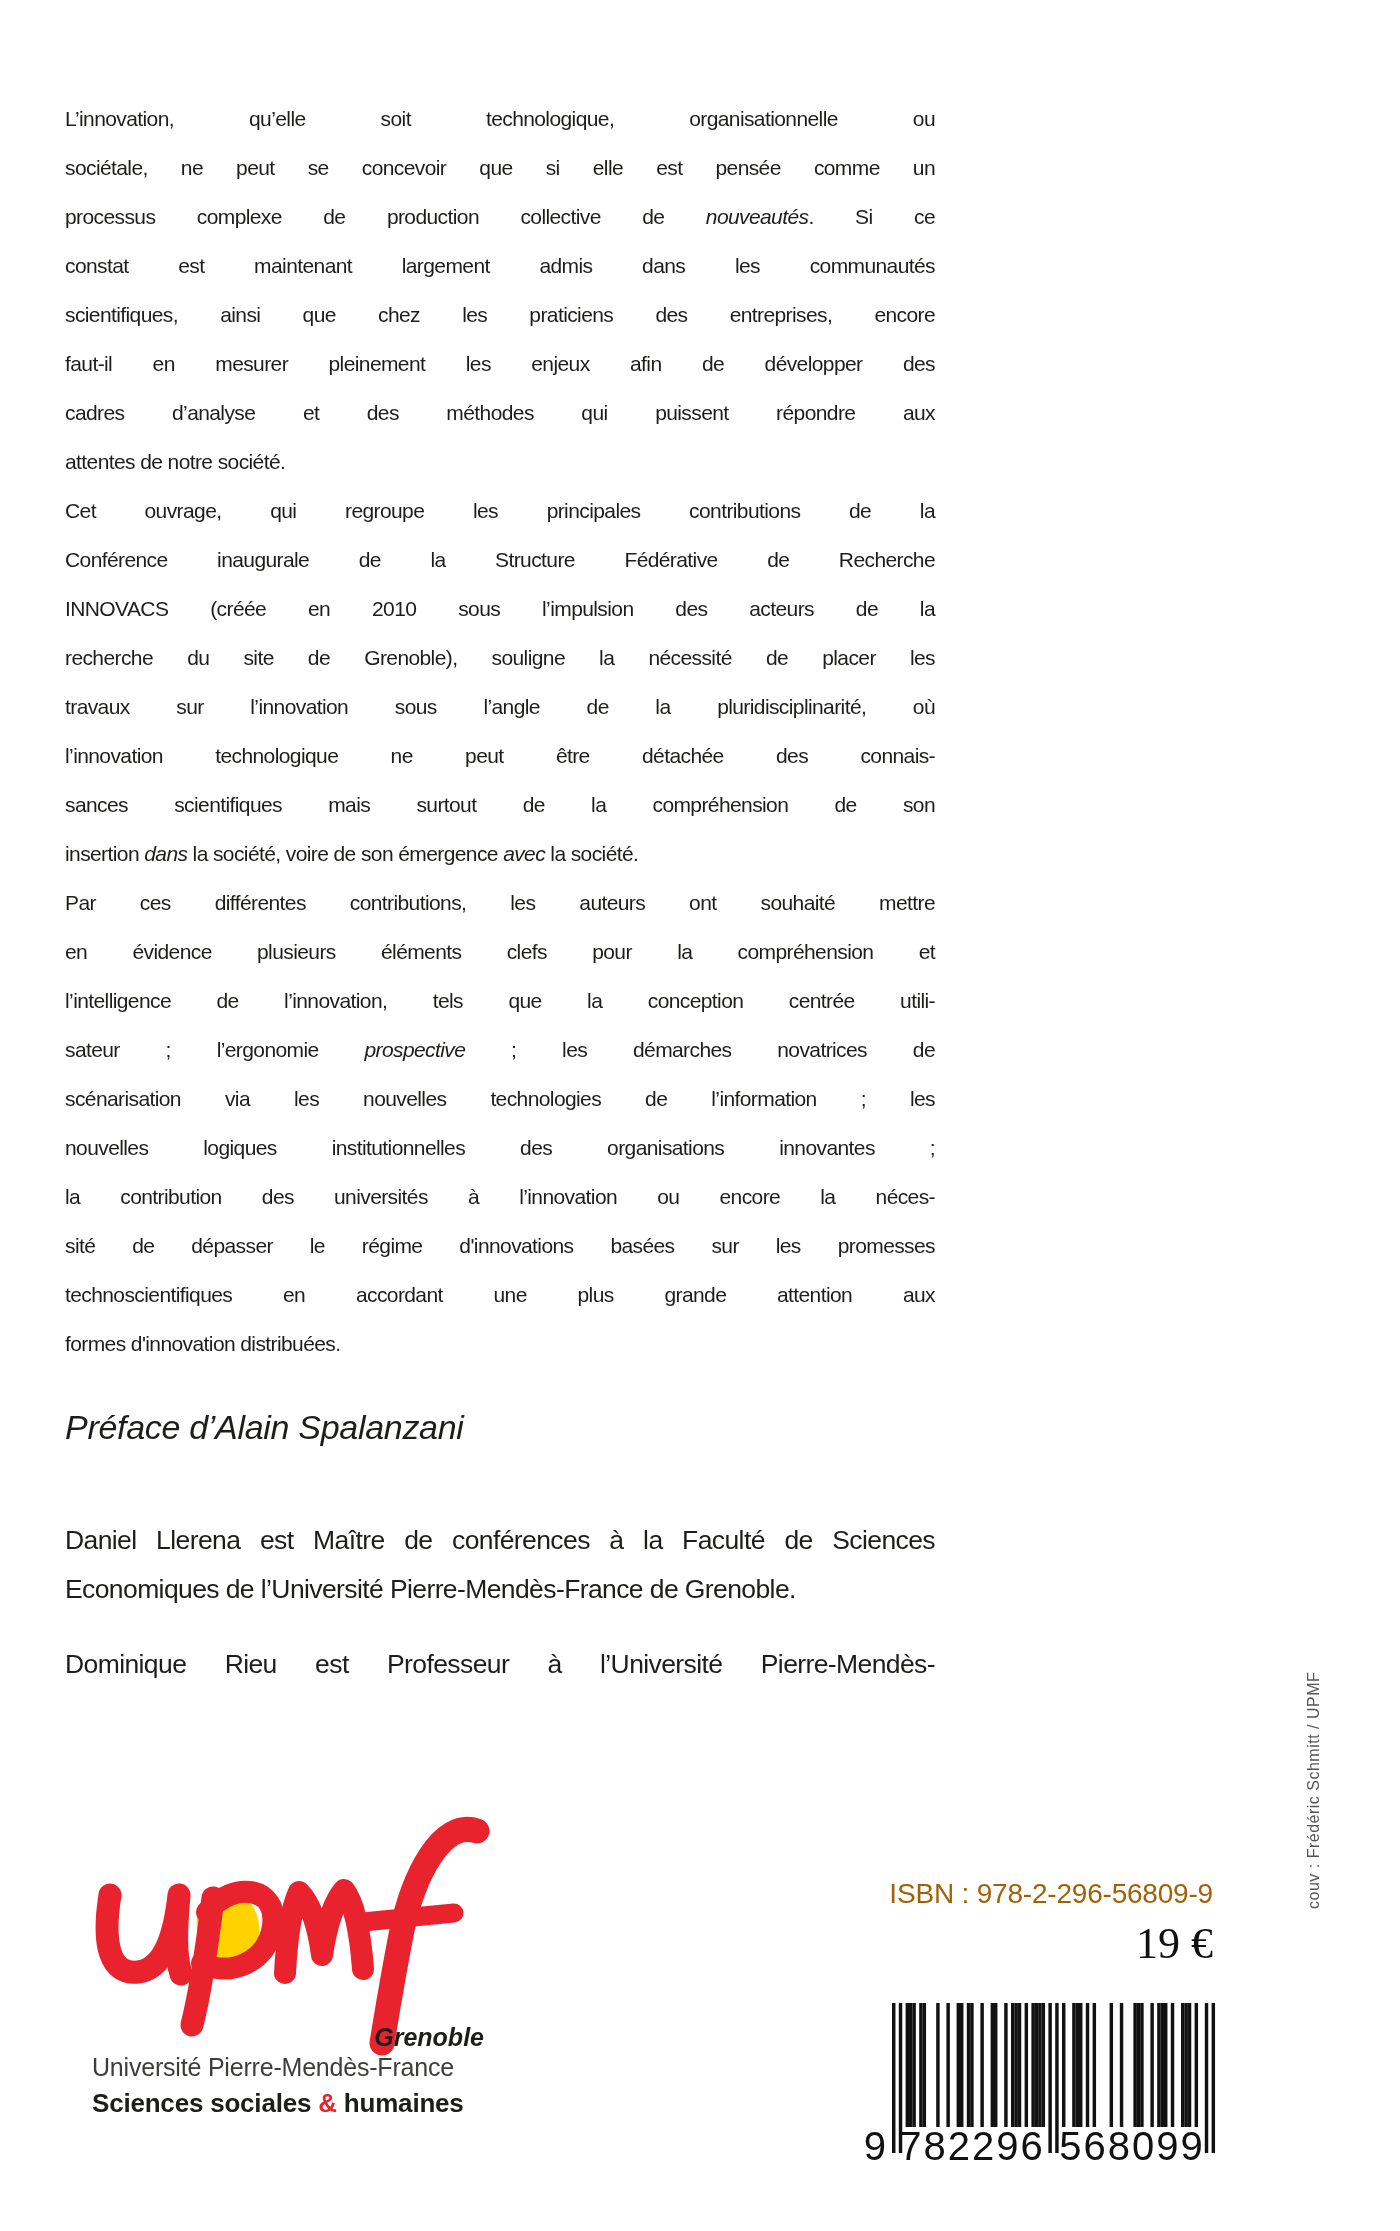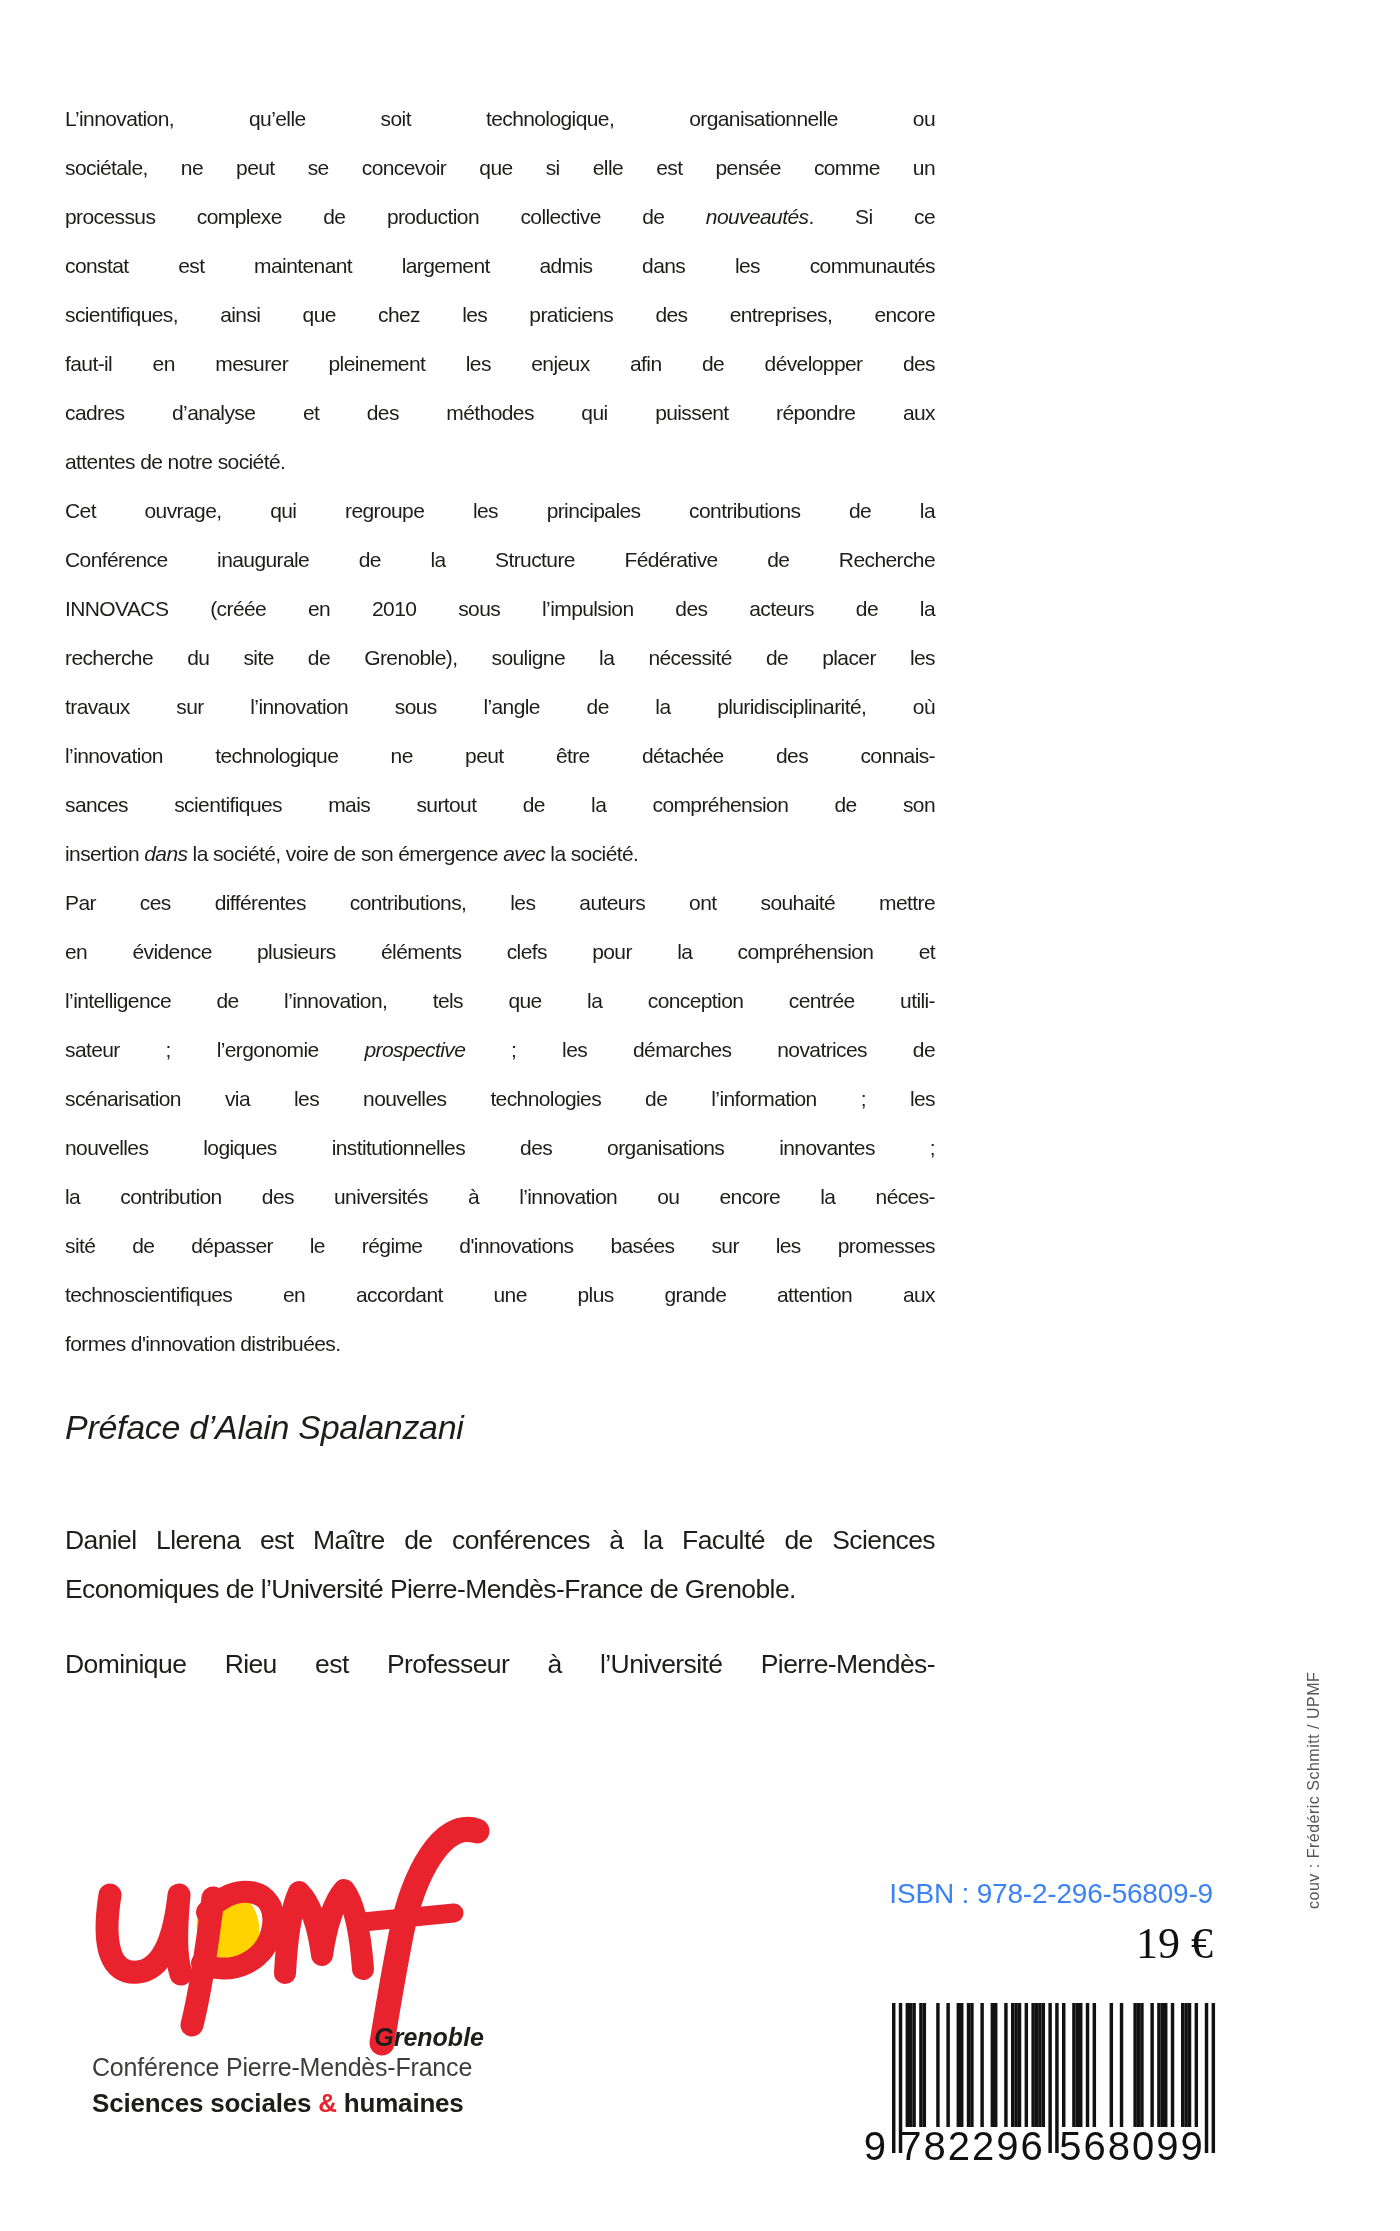--- a/index.html
+++ b/index.html
@@ -19,21 +19,21 @@
   #preface{left:65px;top:1408px;width:870px;font-size:34px;font-style:italic;letter-spacing:-0.3px;}
   .bio{left:65px;width:870px;font-size:26.5px;line-height:49px;letter-spacing:-0.6px;}
   #author1{top:1516px;}
   #author2{top:1640px;}
   
   #logo{left:80px;top:1795px;}
   #univline{left:92px;top:2053px;width:420px;font-size:25px;color:#3d3d3b;letter-spacing:-0.2px;}
   #sciline{left:92px;top:2088px;width:420px;font-size:26px;font-weight:bold;color:#1d1d1b;letter-spacing:-0.2px;}
   #sciline .amp{color:#e8232e;}
   
-  #isbn{left:813px;top:1878px;width:400px;text-align:right;font-size:28px;color:#3b82f6;letter-spacing:-0.2px;}
+  #isbn{left:813px;top:1878px;width:400px;text-align:right;font-size:28px;color:#a16207;letter-spacing:-0.2px;}
   #price{left:813px;top:1918px;width:400px;text-align:right;font-size:44px;font-family:"Liberation Serif",serif;color:#111;}
   #barcode{left:858px;top:2000px;}
   #barcode text{font-family:"Liberation Sans",sans-serif;font-size:40px;letter-spacing:2px;fill:#111;}
   
   #credit{left:1210px;top:1792px;width:212px;height:22px;text-align:center;
     font-size:16px;color:#555;transform:rotate(-90deg);letter-spacing:0.5px;white-space:nowrap;}
 </style>
 </head>
 <body>
 
@@ -83,21 +83,21 @@
     <path stroke-width="23" d="M30,100 C22,150 30,180 58,177 C82,174 94,145 99,100 C96,134 95,160 101,179"></path>
     <path stroke-width="23" d="M133,103 C127,152 119,202 112,230"></path>
     <path stroke-width="22" d="M127,117 C155,84 198,93 193,131 C188,167 149,183 122,168"></path>
     <path stroke-width="22" d="M205,178 C207,140 212,112 219,97 C230,108 238,130 242,160 C247,126 256,104 264,95 C274,108 280,134 283,174"></path>
     <path stroke-width="25" d="M397,36 C362,24 333,80 321,140 C311,192 306,224 302,248"></path>
     <path stroke-width="19" d="M283,127 L374,118"></path>
   </g>
   <text x="404" y="251" text-anchor="end" font-size="25" font-style="italic" font-weight="600" fill="#1d1d1b" font-family="Liberation Sans, sans-serif">Grenoble</text>
 </svg>
 
-<div id="univline" class="abs">Conférence Pierre-Mendès-France</div>
+<div id="univline" class="abs">Université Pierre-Mendès-France</div>
 <div id="sciline" class="abs"><span>Sciences sociales </span><span class="amp">&amp;</span><span> humaines</span></div>
 
 <div id="isbn" class="abs">ISBN : 978-2-296-56809-9</div>
 <div id="price" class="abs">19 €</div>
 
 <svg id="barcode" class="abs" width="360" height="172" viewBox="0 0 360 172">
   <g id="bars" fill="#111">
       <rect x="34.00" y="3" width="3.45" height="150"></rect>
       <rect x="40.80" y="3" width="3.45" height="150"></rect>
       <rect x="47.60" y="3" width="3.45" height="124"></rect>

